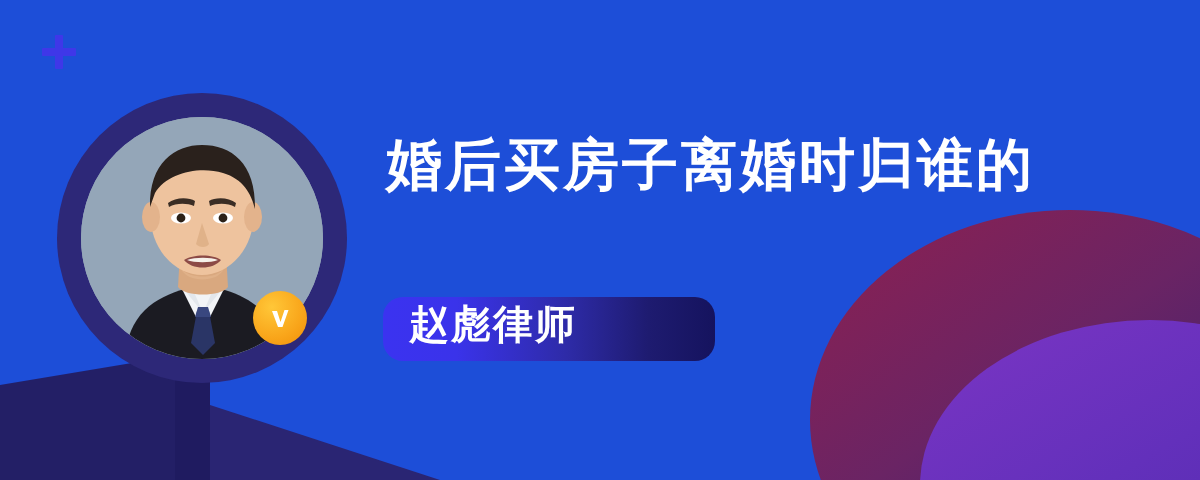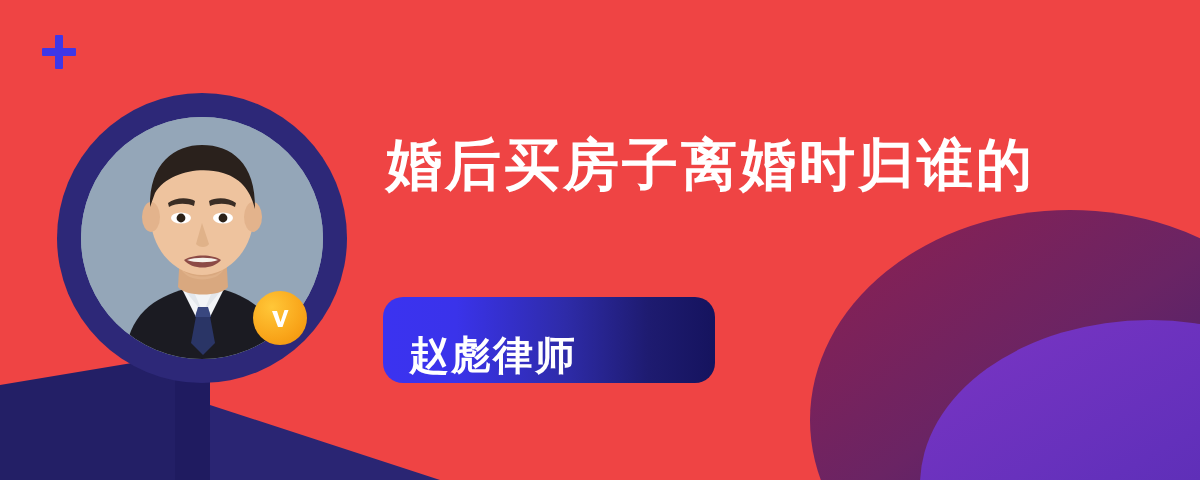--- a/index.html
+++ b/index.html
@@ -8,21 +8,21 @@
     background: #0f0d42;
   }
   body {
     font-family: "Liberation Sans", "DejaVu Sans", sans-serif;
   }
   #banner {
     position: relative;
     width: 1200px;
     height: 480px;
     overflow: hidden;
-    background: #ef4444;
+    background: #1d4ed8;
   }
 
   
   .deco { position: absolute; pointer-events: none; }
 
   
   #col-shape {
     left: 0px;
     top: 395px;
     width: 175px;
@@ -142,25 +142,25 @@
     letter-spacing: 3px;
     white-space: nowrap;
   }
 
   
   #lawyer-pill {
     position: absolute;
     left: 383px;
     top: 297px;
     width: 332px;
-    height: 86px;
+    height: 64px;
     border-radius: 20px;
     background: linear-gradient(90deg, #3b33f0 0%, #3a33ea 22%, #2e2ba8 55%, #1e1b70 80%, #15135e 100%);
     display: flex;
-    align-items: flex-end;
+    align-items: flex-start;
   }
   #lawyer-name {
     margin-left: 26px;
     font-size: 40px;
     font-weight: bold;
     color: #ffffff;
     letter-spacing: 2px;
     white-space: nowrap;
   }
 </style>

